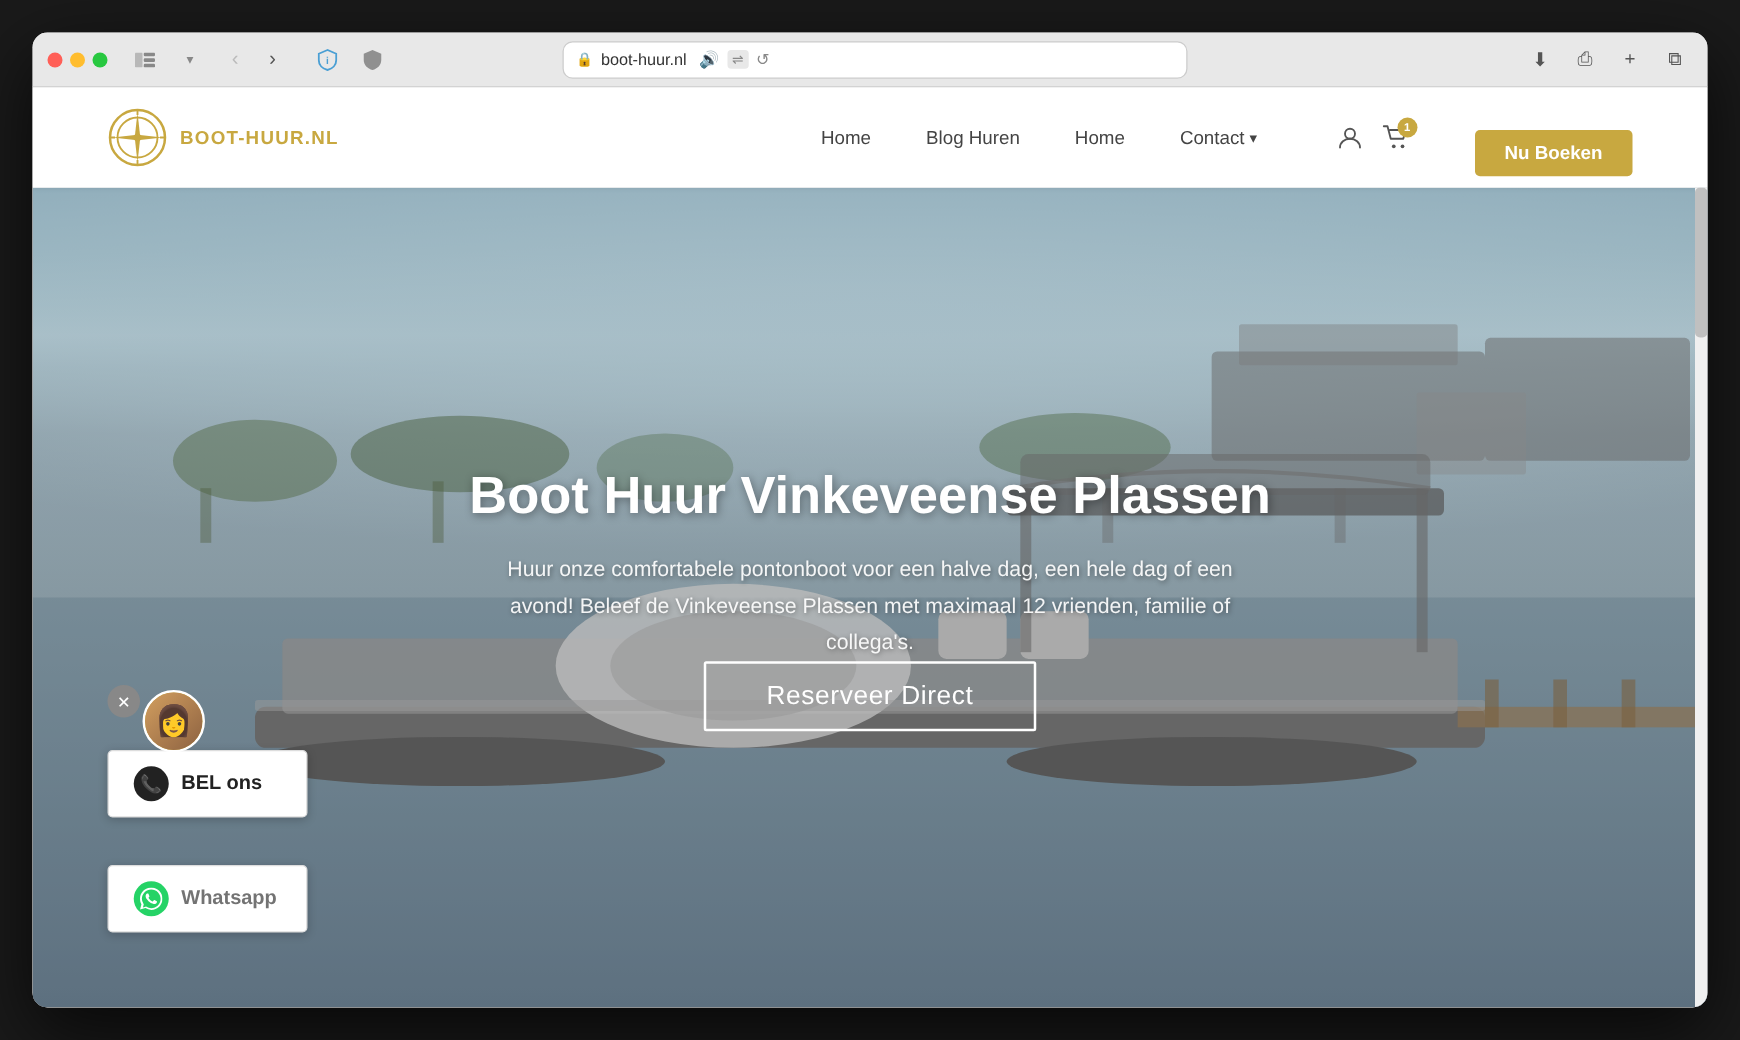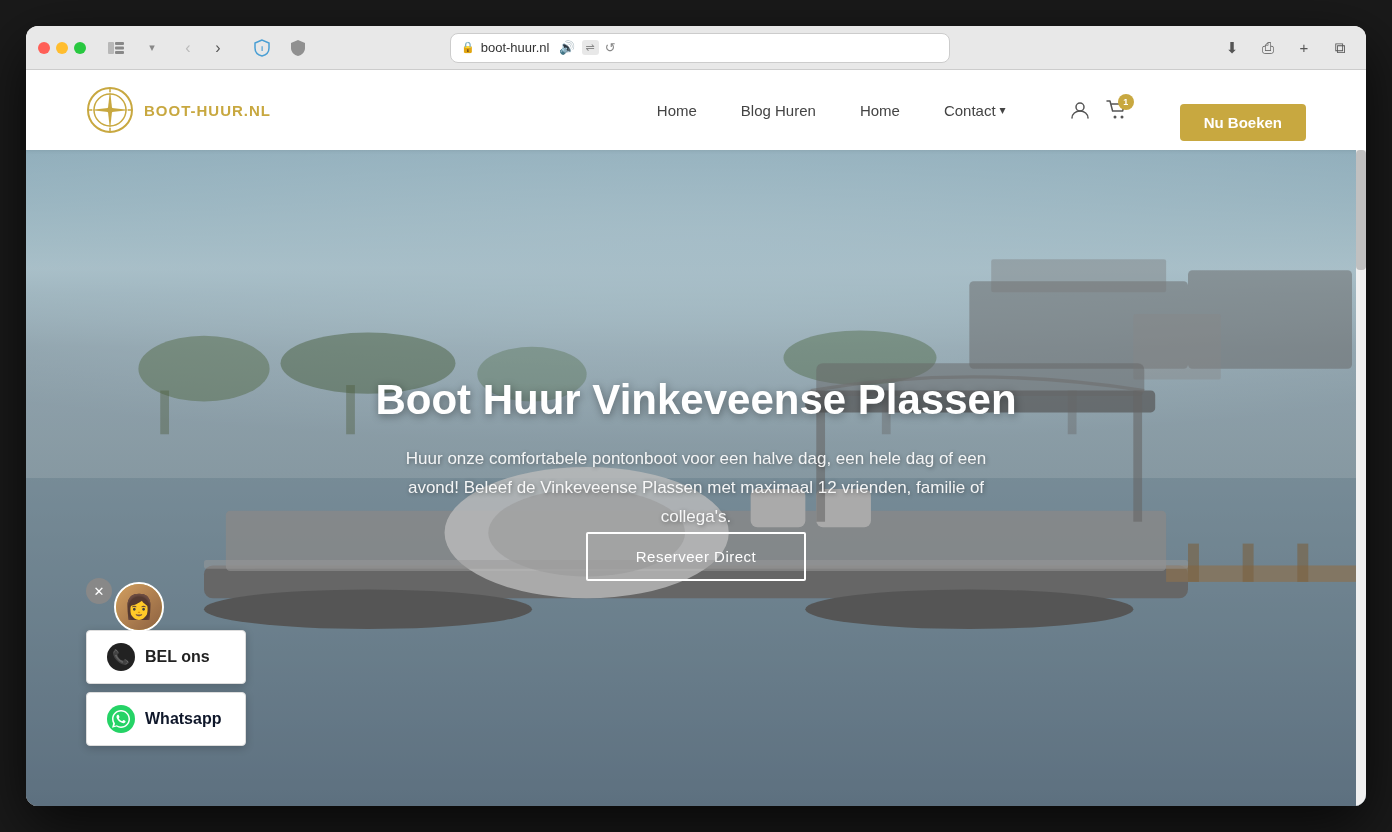--- a/index.html
+++ b/index.html
@@ -290,21 +290,21 @@
       text-shadow: 1px 1px 4px rgba(0,0,0,0.4);
       max-width: 600px;
       line-height: 1.7;
     }
 
     .reserveer-btn {
       background: transparent;
       color: white;
       border: 2px solid white;
       padding: 14px 48px;
-      font-size: 15px;
+      font-size: 21px;
       font-weight: 500;
       cursor: pointer;
       border-radius: 2px;
       letter-spacing: 0.5px;
     }
 
     
     .chat-widget {
       position: absolute;
       bottom: 60px;
@@ -373,22 +373,23 @@
     }
 
     .bel-btn {
       background: white;
       color: #222;
       border: 1px solid #ddd;
     }
 
     .whatsapp-btn {
       background: white;
-      color: #0f172a;
+      color: #737373;
       border: 1px solid #ddd;
+      margin-top: 30px;
     }
 
     .bel-icon {
       width: 28px;
       height: 28px;
       background: #222;
       border-radius: 50%;
       display: flex;
       align-items: center;
       justify-content: center;

